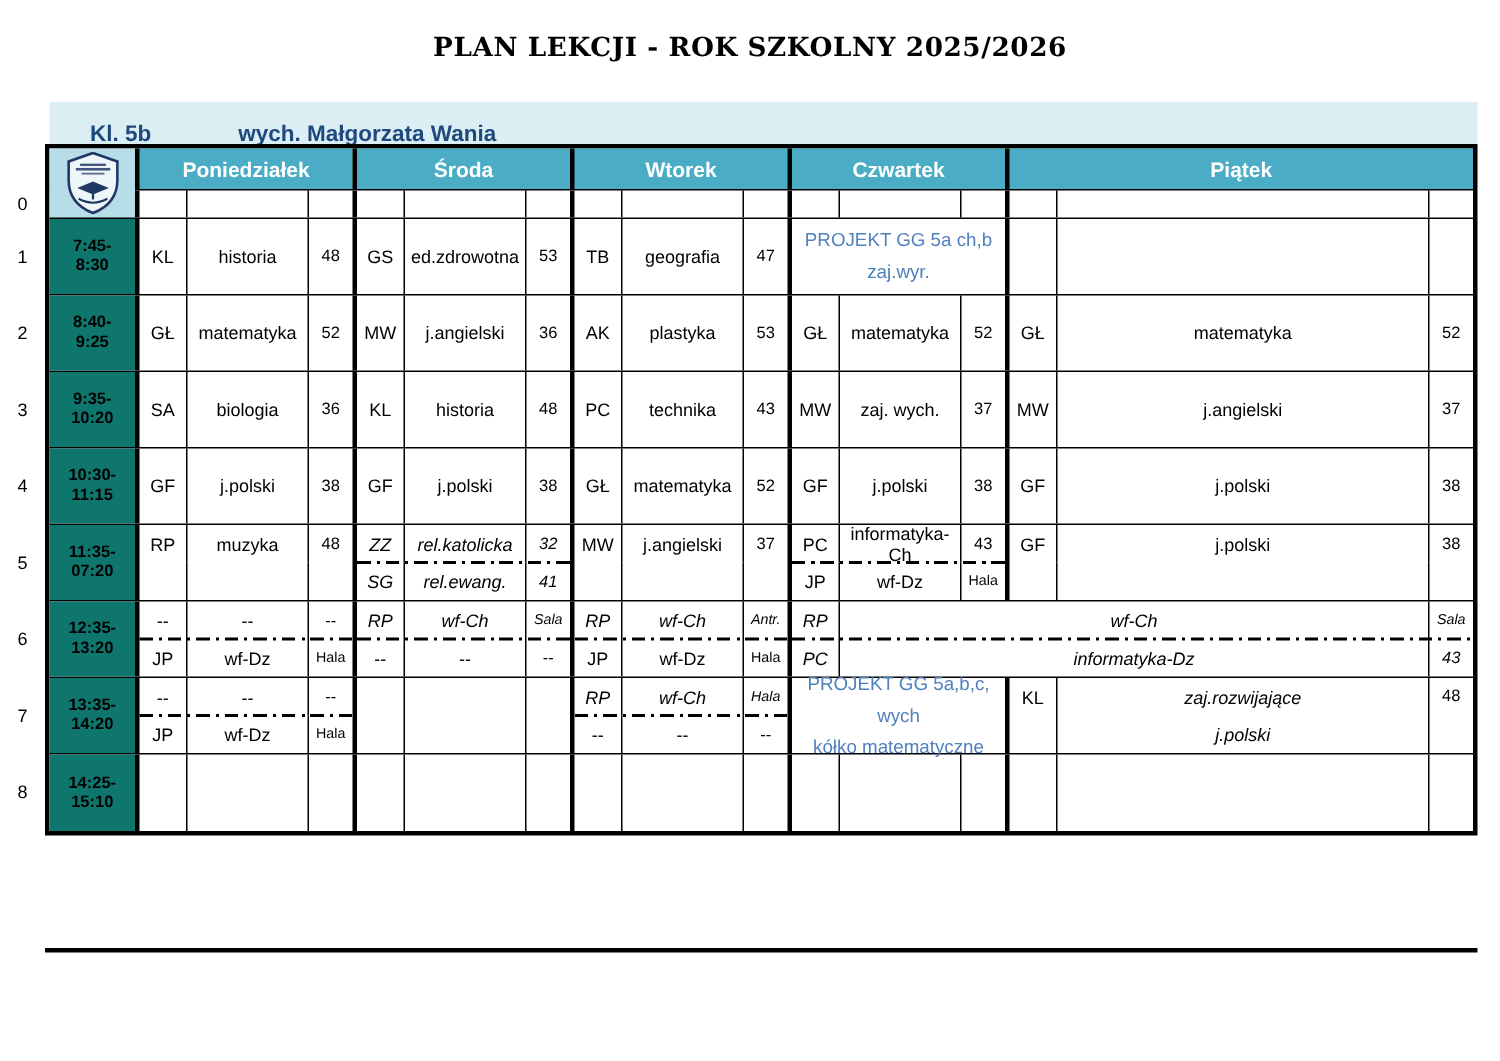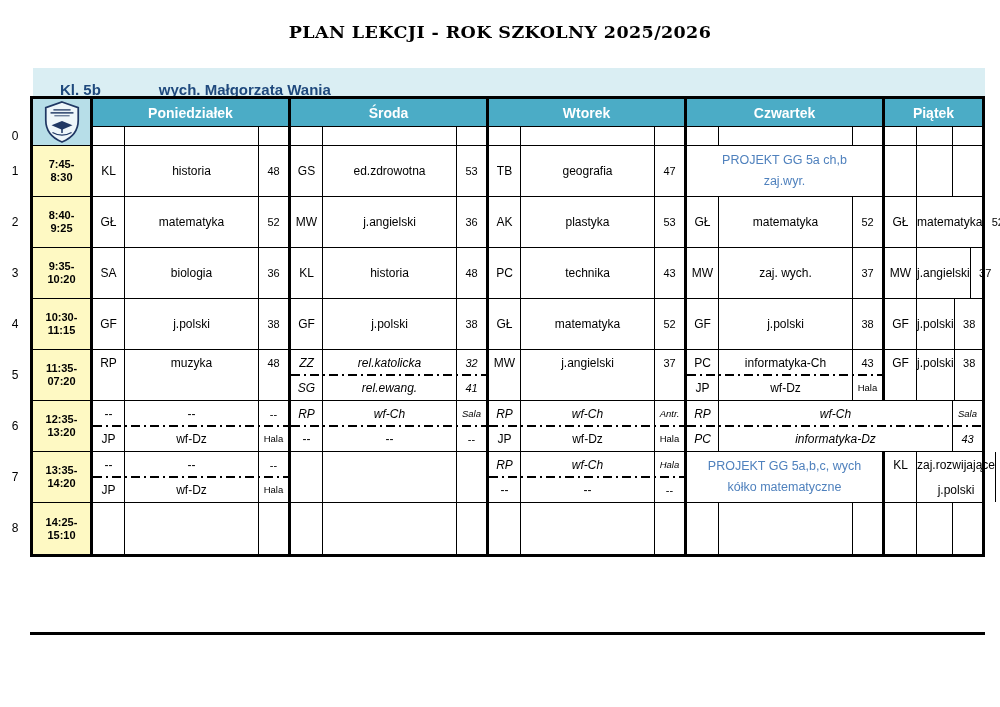--- a/index.html
+++ b/index.html
@@ -12,41 +12,41 @@
   .band .kl{margin-left:27px;}
   .band .wych{margin-left:58px;}
   .tbl{position:absolute;left:30px;top:96px;width:955px;border:3px solid #000;
        box-sizing:border-box;background:#fff;}
   .t-row{display:flex;border-bottom:1px solid #000;box-sizing:border-box;position:relative;}
   .t-row.last{border-bottom:none;}
   .hdrrow{height:28px;}
   .r0{height:19px;}
   .brow{height:51px;}
   .timecol{width:57px;flex:none;box-sizing:border-box;}
-  .day{width:198px;flex:none;border-left:3px solid #000;box-sizing:border-box;position:relative;}
+  .day{width:145px;flex:none;border-left:3px solid #000;box-sizing:border-box;position:relative;}
   .day.lastday{flex:1;}
   .dayhdr{background:#4bacc6;color:#fff;font-weight:bold;font-size:14px;
           display:flex;align-items:center;justify-content:center;}
-  .timecell{background:#fef9c3;display:flex;flex-direction:column;align-items:center;
+  .timecell{background:#0f766e;display:flex;flex-direction:column;align-items:center;
             justify-content:center;font-weight:bold;font-size:11px;line-height:13px;}
   .crest{position:absolute;left:0;top:0;width:57px;height:47px;background:#b7dee8;
          border-bottom:1px solid #000;box-sizing:border-box;display:flex;align-items:center;
          justify-content:center;z-index:6;}
   .full{display:flex;width:100%;height:100%;}
   .half{display:flex;width:100%;height:50%;}
   .ci{width:31px;flex:none;display:flex;align-items:center;justify-content:center;
       font-size:12px;box-sizing:border-box;}
   .cs{flex:1;border-left:1px solid #000;border-right:1px solid #000;display:flex;
       align-items:center;justify-content:center;font-size:12px;box-sizing:border-box;text-align:center;}
   .cr{width:29px;flex:none;display:flex;align-items:center;justify-content:center;
       font-size:11px;box-sizing:border-box;}
   .cr.small{font-size:9.5px;}
   .it{font-style:italic;}
   .topalign{align-items:flex-start;padding-top:6px;}
-  .cs.two{flex-direction:column;justify-content:stretch;padding:0;}
+  .cs.two{flex-direction:column;justify-content:stretch;padding:0;font-style:italic;}
   .cs.two .ln{height:50%;width:100%;display:flex;align-items:center;justify-content:center;}
   .proj{display:flex;flex-direction:column;align-items:center;justify-content:center;
         width:100%;height:100%;color:#4f81bd;font-size:12.5px;line-height:21px;text-align:center;}
   .divider{position:absolute;left:0;right:0;top:50%;height:2px;margin-top:-1px;z-index:3;
         background:repeating-linear-gradient(90deg,#000 0 9px,transparent 9px 13px,#000 13px 15px,transparent 15px 19px);}
   .rownum{position:absolute;width:22px;text-align:center;font-size:12px;color:#000;}
   .rule{position:absolute;left:30px;top:632px;width:955px;height:3px;background:#000;}
 </style>
 </head>
 <body>

